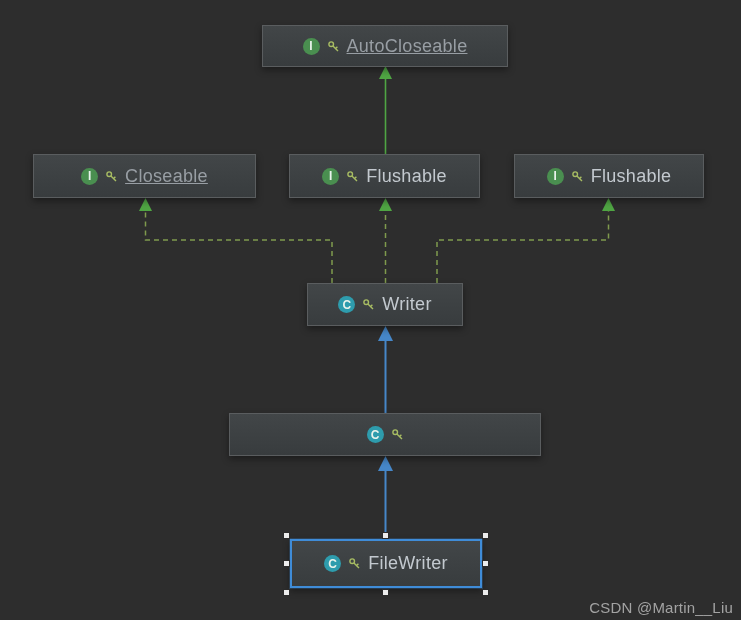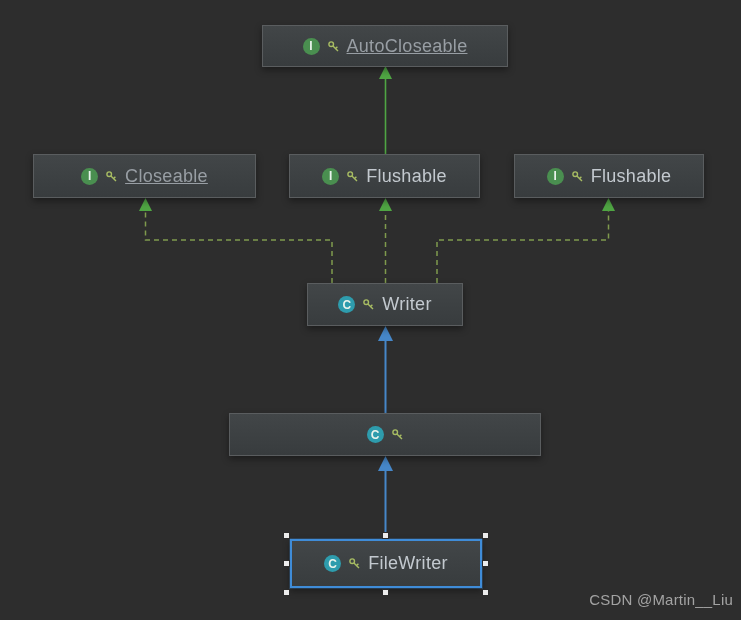--- a/index.html
+++ b/index.html
@@ -41,21 +41,21 @@
   .node.selected {
     border:2px solid #3f8cd8;
     box-shadow:0 0 0 1px rgba(63,140,216,0.25), 0 3px 7px rgba(0,0,0,0.40);
   }
   .handle {
     position:absolute; z-index:3; width:7px; height:7px;
     background:#ececec; border:1px solid #2a2a2a; box-sizing:border-box;
   }
 
   .watermark {
-    position:absolute; right:8px; bottom:12px; z-index:4;
+    position:absolute; right:8px; bottom:4px; z-index:4;
     color:#a3a3a3; font-size:15px; letter-spacing:0.2px;
   }
 </style>
 </head>
 <body>
 
 <div class="stage">
 
   <svg class="edges" width="741" height="620">
 

